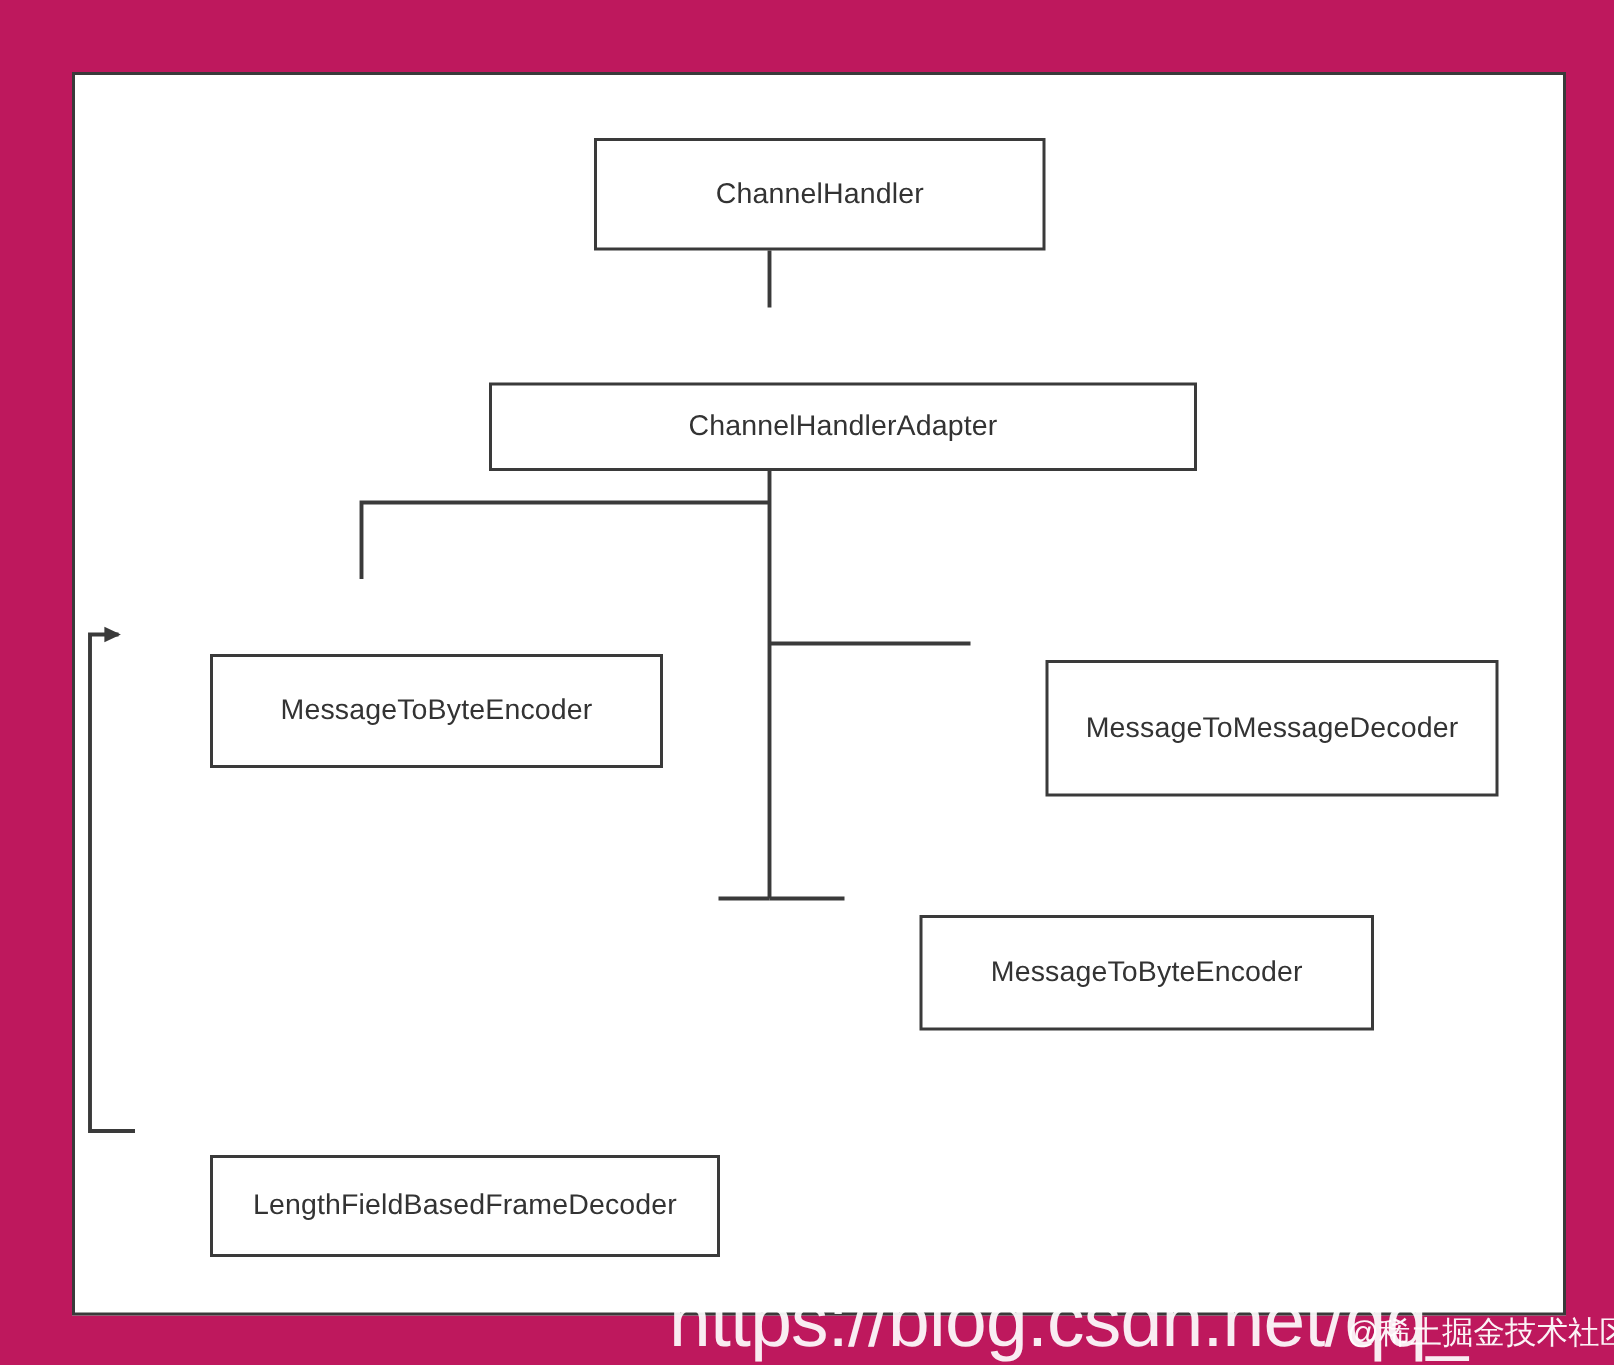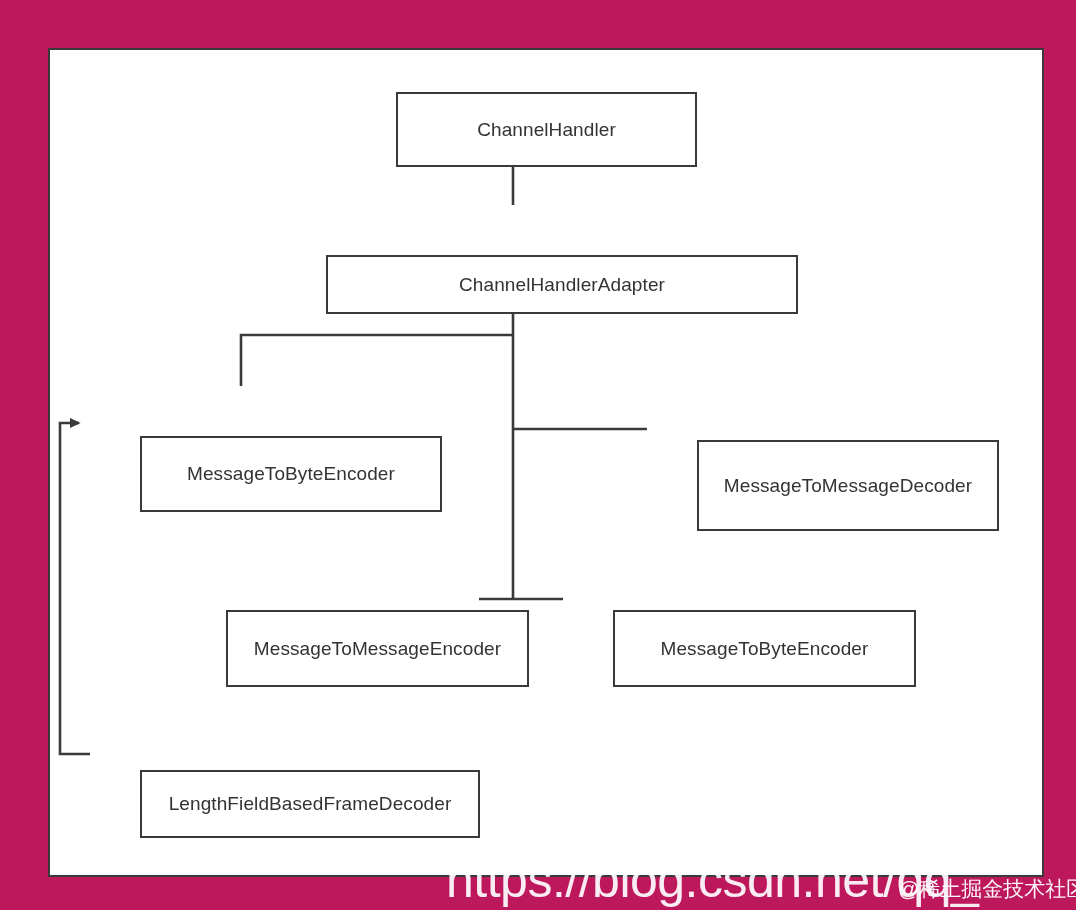--- a/index.html
+++ b/index.html
@@ -137,23 +137,20 @@
     </div>
 
     <div class="class-box" style="left:90px; top:386px; width:302px; height:76px;">
       <span>MessageToByteEncoder</span>
     </div>
 
     <div class="class-box" style="left:647px; top:390px; width:302px; height:91px;">
       <span>MessageToMessageDecoder</span>
     </div>
 
-    <div class="class-box" style="left:176px; top:560px; width:303px; height:77px;">
-      <span>MessageToMessageEncoder</span>
-    </div>
 
     <div class="class-box" style="left:90px; top:720px; width:340px; height:68px;">
       <span>LengthFieldBasedFrameDecoder</span>
     </div>
 
     <div class="class-box" style="left:563px; top:560px; width:303px; height:77px;">
       <span>MessageToByteEncoder</span>
     </div>
 
   </div>

